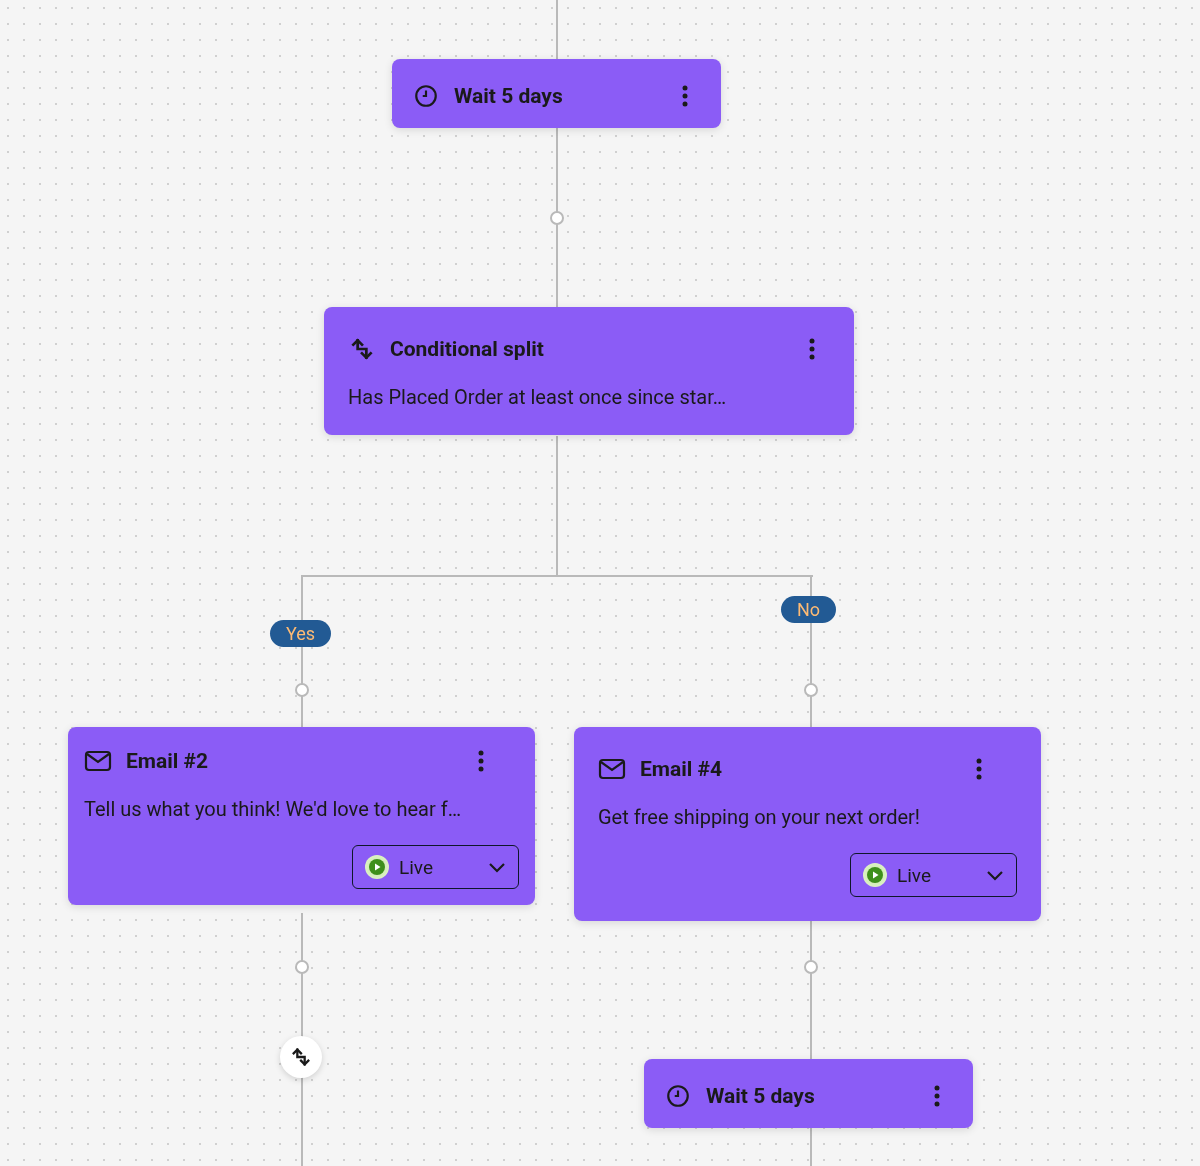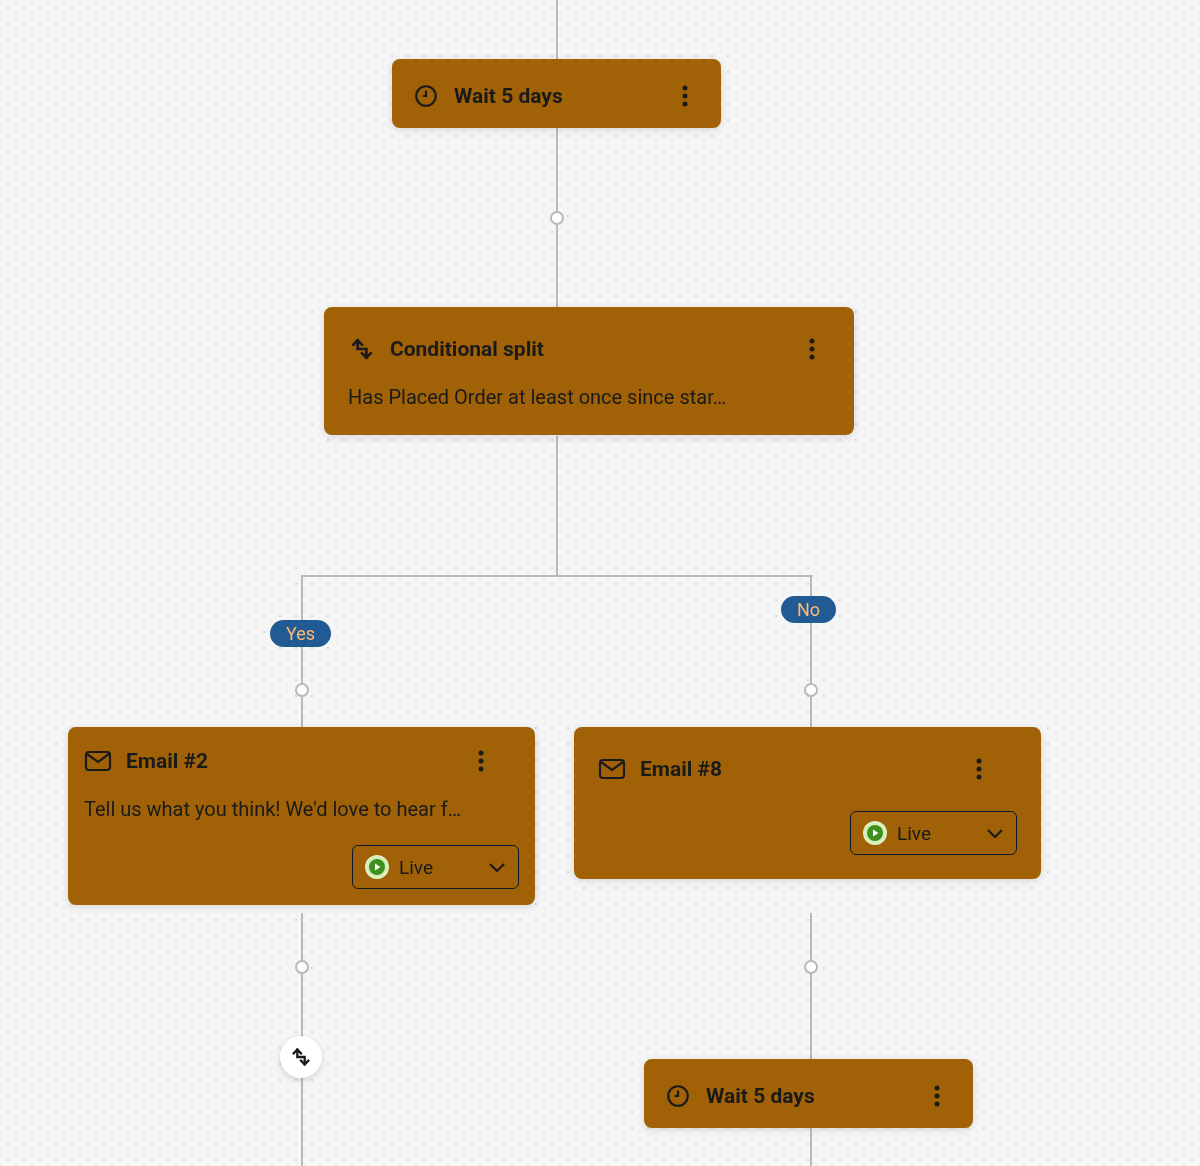--- a/index.html
+++ b/index.html
@@ -14,21 +14,21 @@
       background-image: radial-gradient(circle, #d0d0d0 1px, transparent 1px);
       background-size: 16px 16px;
       width: 1200px;
       height: 1166px;
       position: relative;
       overflow: hidden;
     }
     
     .node {
       position: absolute;
-      background: #a16207;
+      background: #8b5cf6;
       border-radius: 8px;
       box-shadow: 0 2px 8px rgba(0,0,0,0.12);
     }
     
     .node-header {
       display: flex;
       align-items: center;
       padding-right: 20px;
     }
     
@@ -328,29 +328,30 @@
 </div>
 
 <div class="node email-right">
   <div class="node-header">
     <span class="icon-frame">
       <svg width="28" height="24" viewBox="0 0 28 22" fill="none" stroke="#1a1a1a" stroke-width="2.2">
         <rect x="2" y="2" width="24" height="18" rx="3"></rect>
         <path d="M3 4 L14 12 L25 4"></path>
       </svg>
     </span>
-    <span class="node-title">Email #8</span>
-    <span class="more-btn">
-      <svg width="6" height="22" viewBox="0 0 6 22" fill="#1a1a1a">
-        <circle cx="3" cy="3" r="2.5"></circle>
-          <circle cx="3" cy="11" r="2.5"></circle>
-          <circle cx="3" cy="19" r="2.5"></circle>
-      </svg>
-    </span>
-  </div>
+    <span class="node-title">Email #4</span>
+    <span class="more-btn">
+      <svg width="6" height="22" viewBox="0 0 6 22" fill="#1a1a1a">
+        <circle cx="3" cy="3" r="2.5"></circle>
+          <circle cx="3" cy="11" r="2.5"></circle>
+          <circle cx="3" cy="19" r="2.5"></circle>
+      </svg>
+    </span>
+  </div>
+  <div class="node-desc">Get free shipping on your next order!</div>
   <div class="status-row">
     <div class="status-dropdown">
       <span class="status-indicator">
         <svg width="18" height="18" viewBox="0 0 18 18">
           <circle cx="9" cy="9" r="8" fill="#3E8F1B"></circle>
           <path d="M7 5.5 L12.5 9 L7 12.5 Z" fill="#ffffff"></path>
         </svg>
       </span>
       <span class="status-label">Live</span>
       <span>

